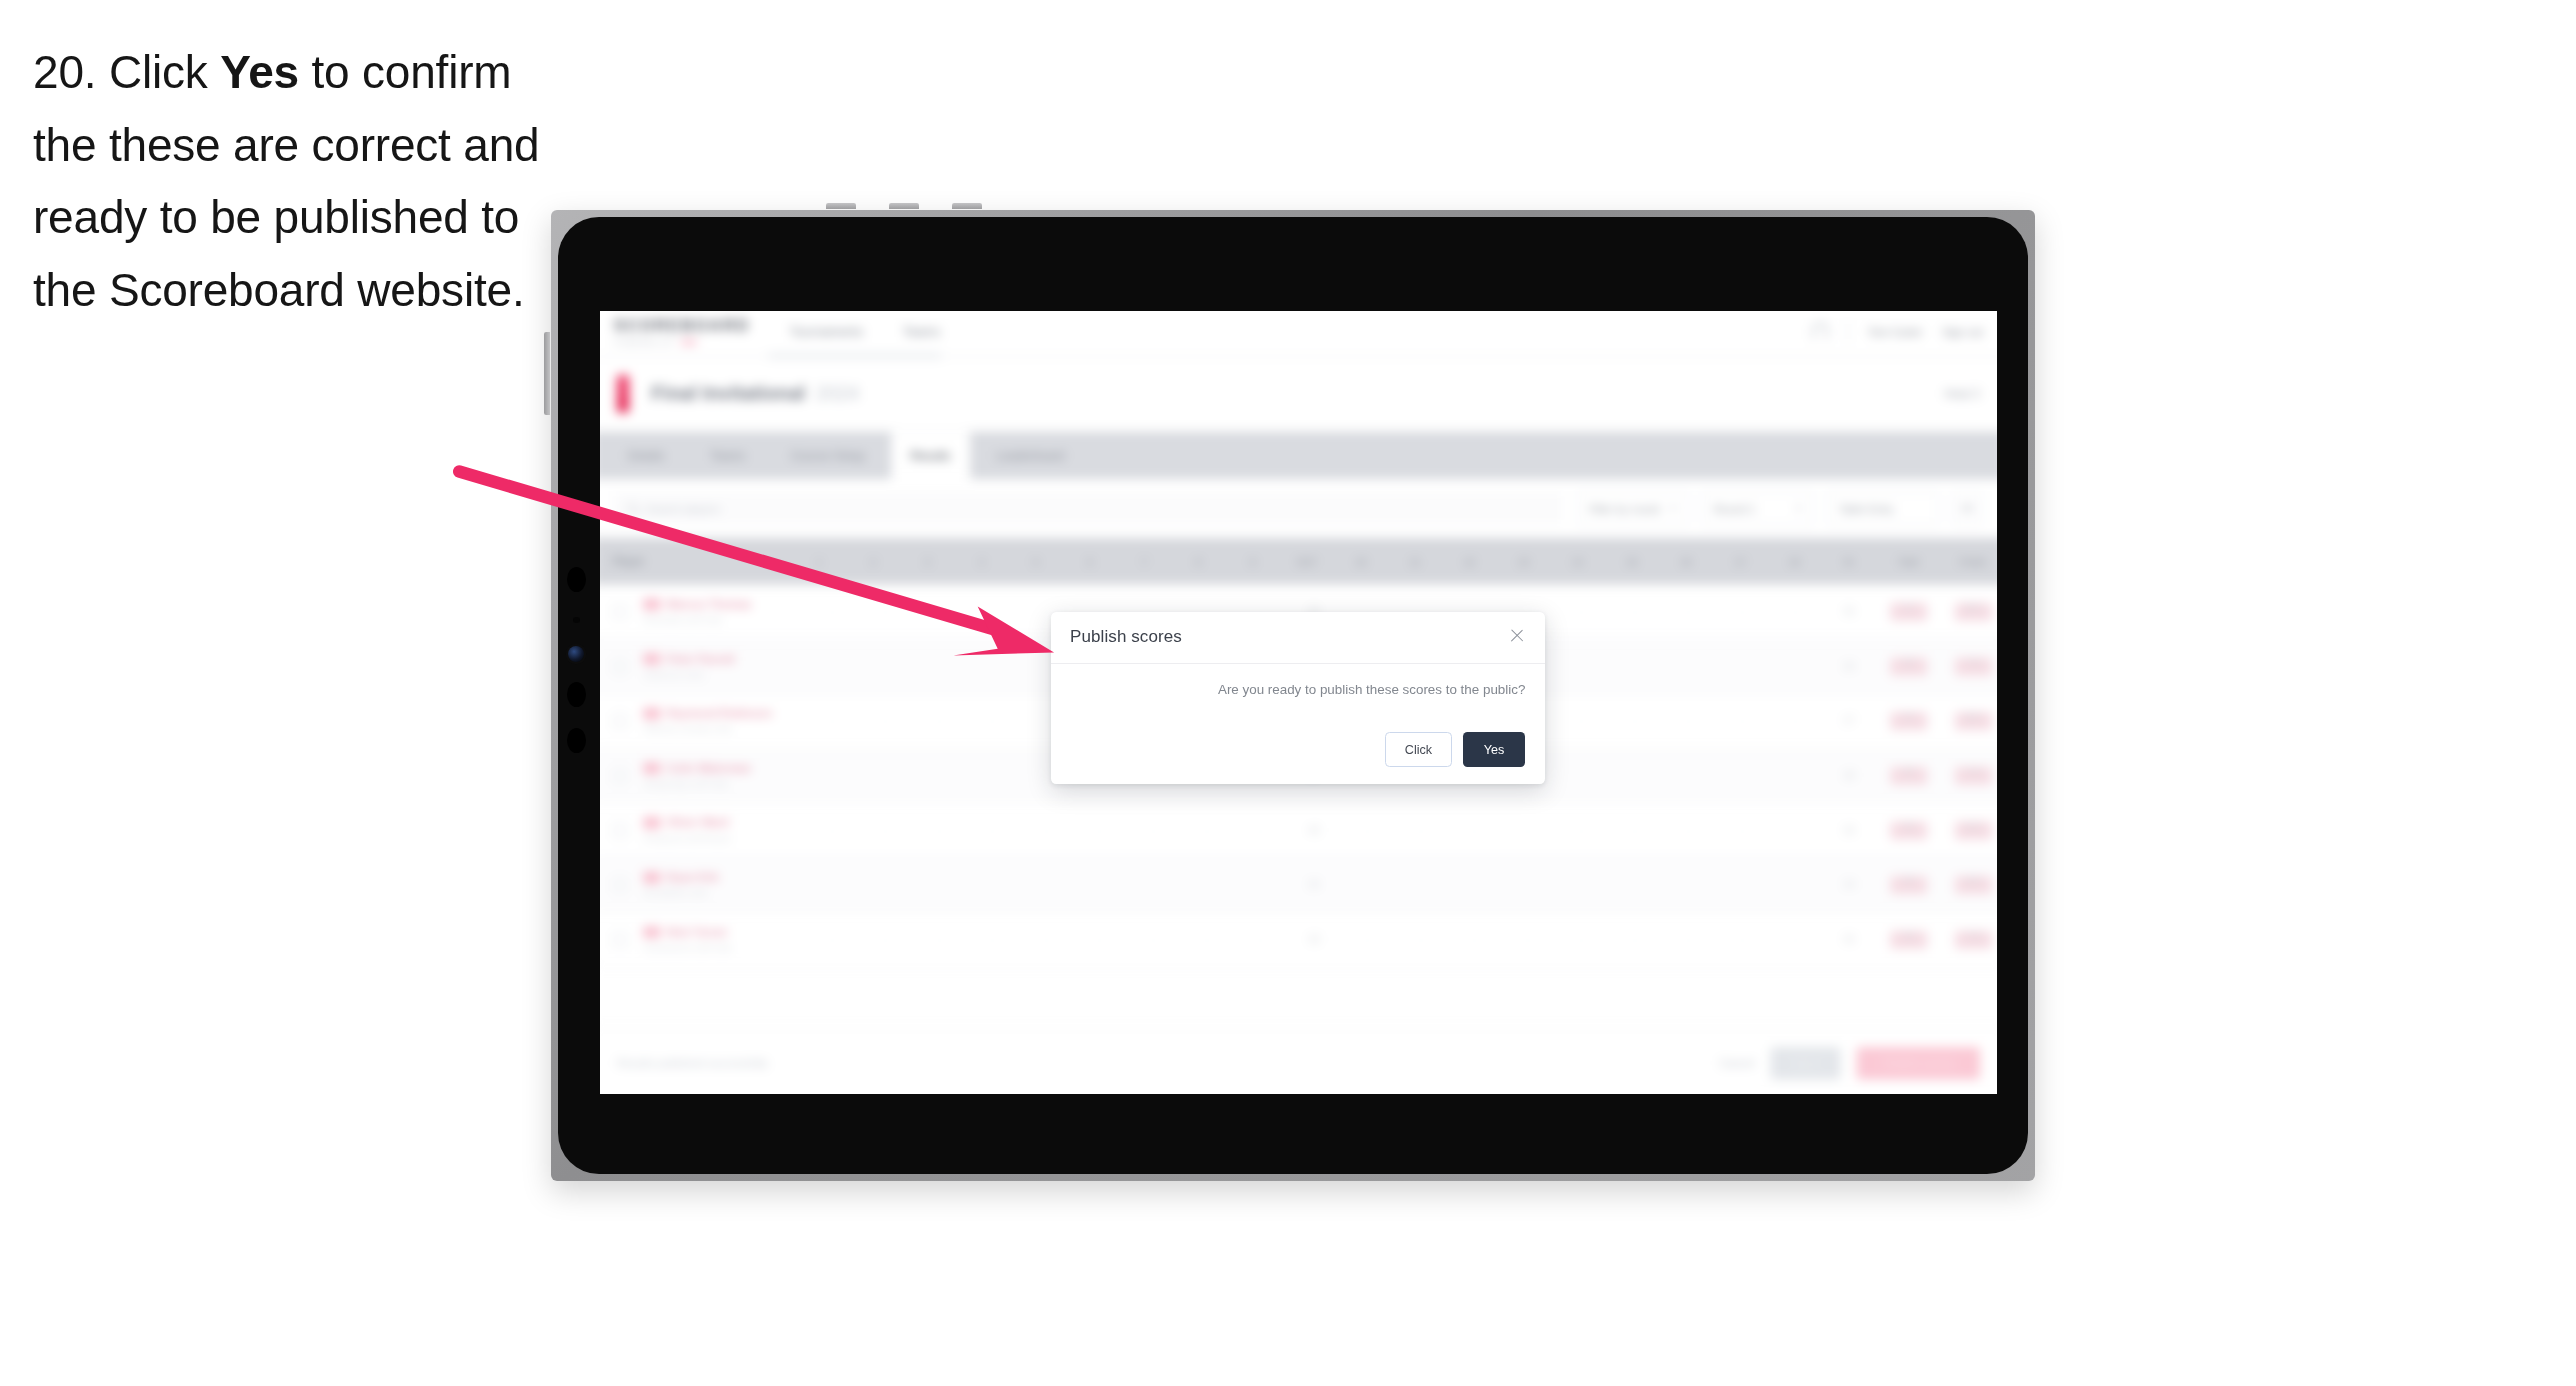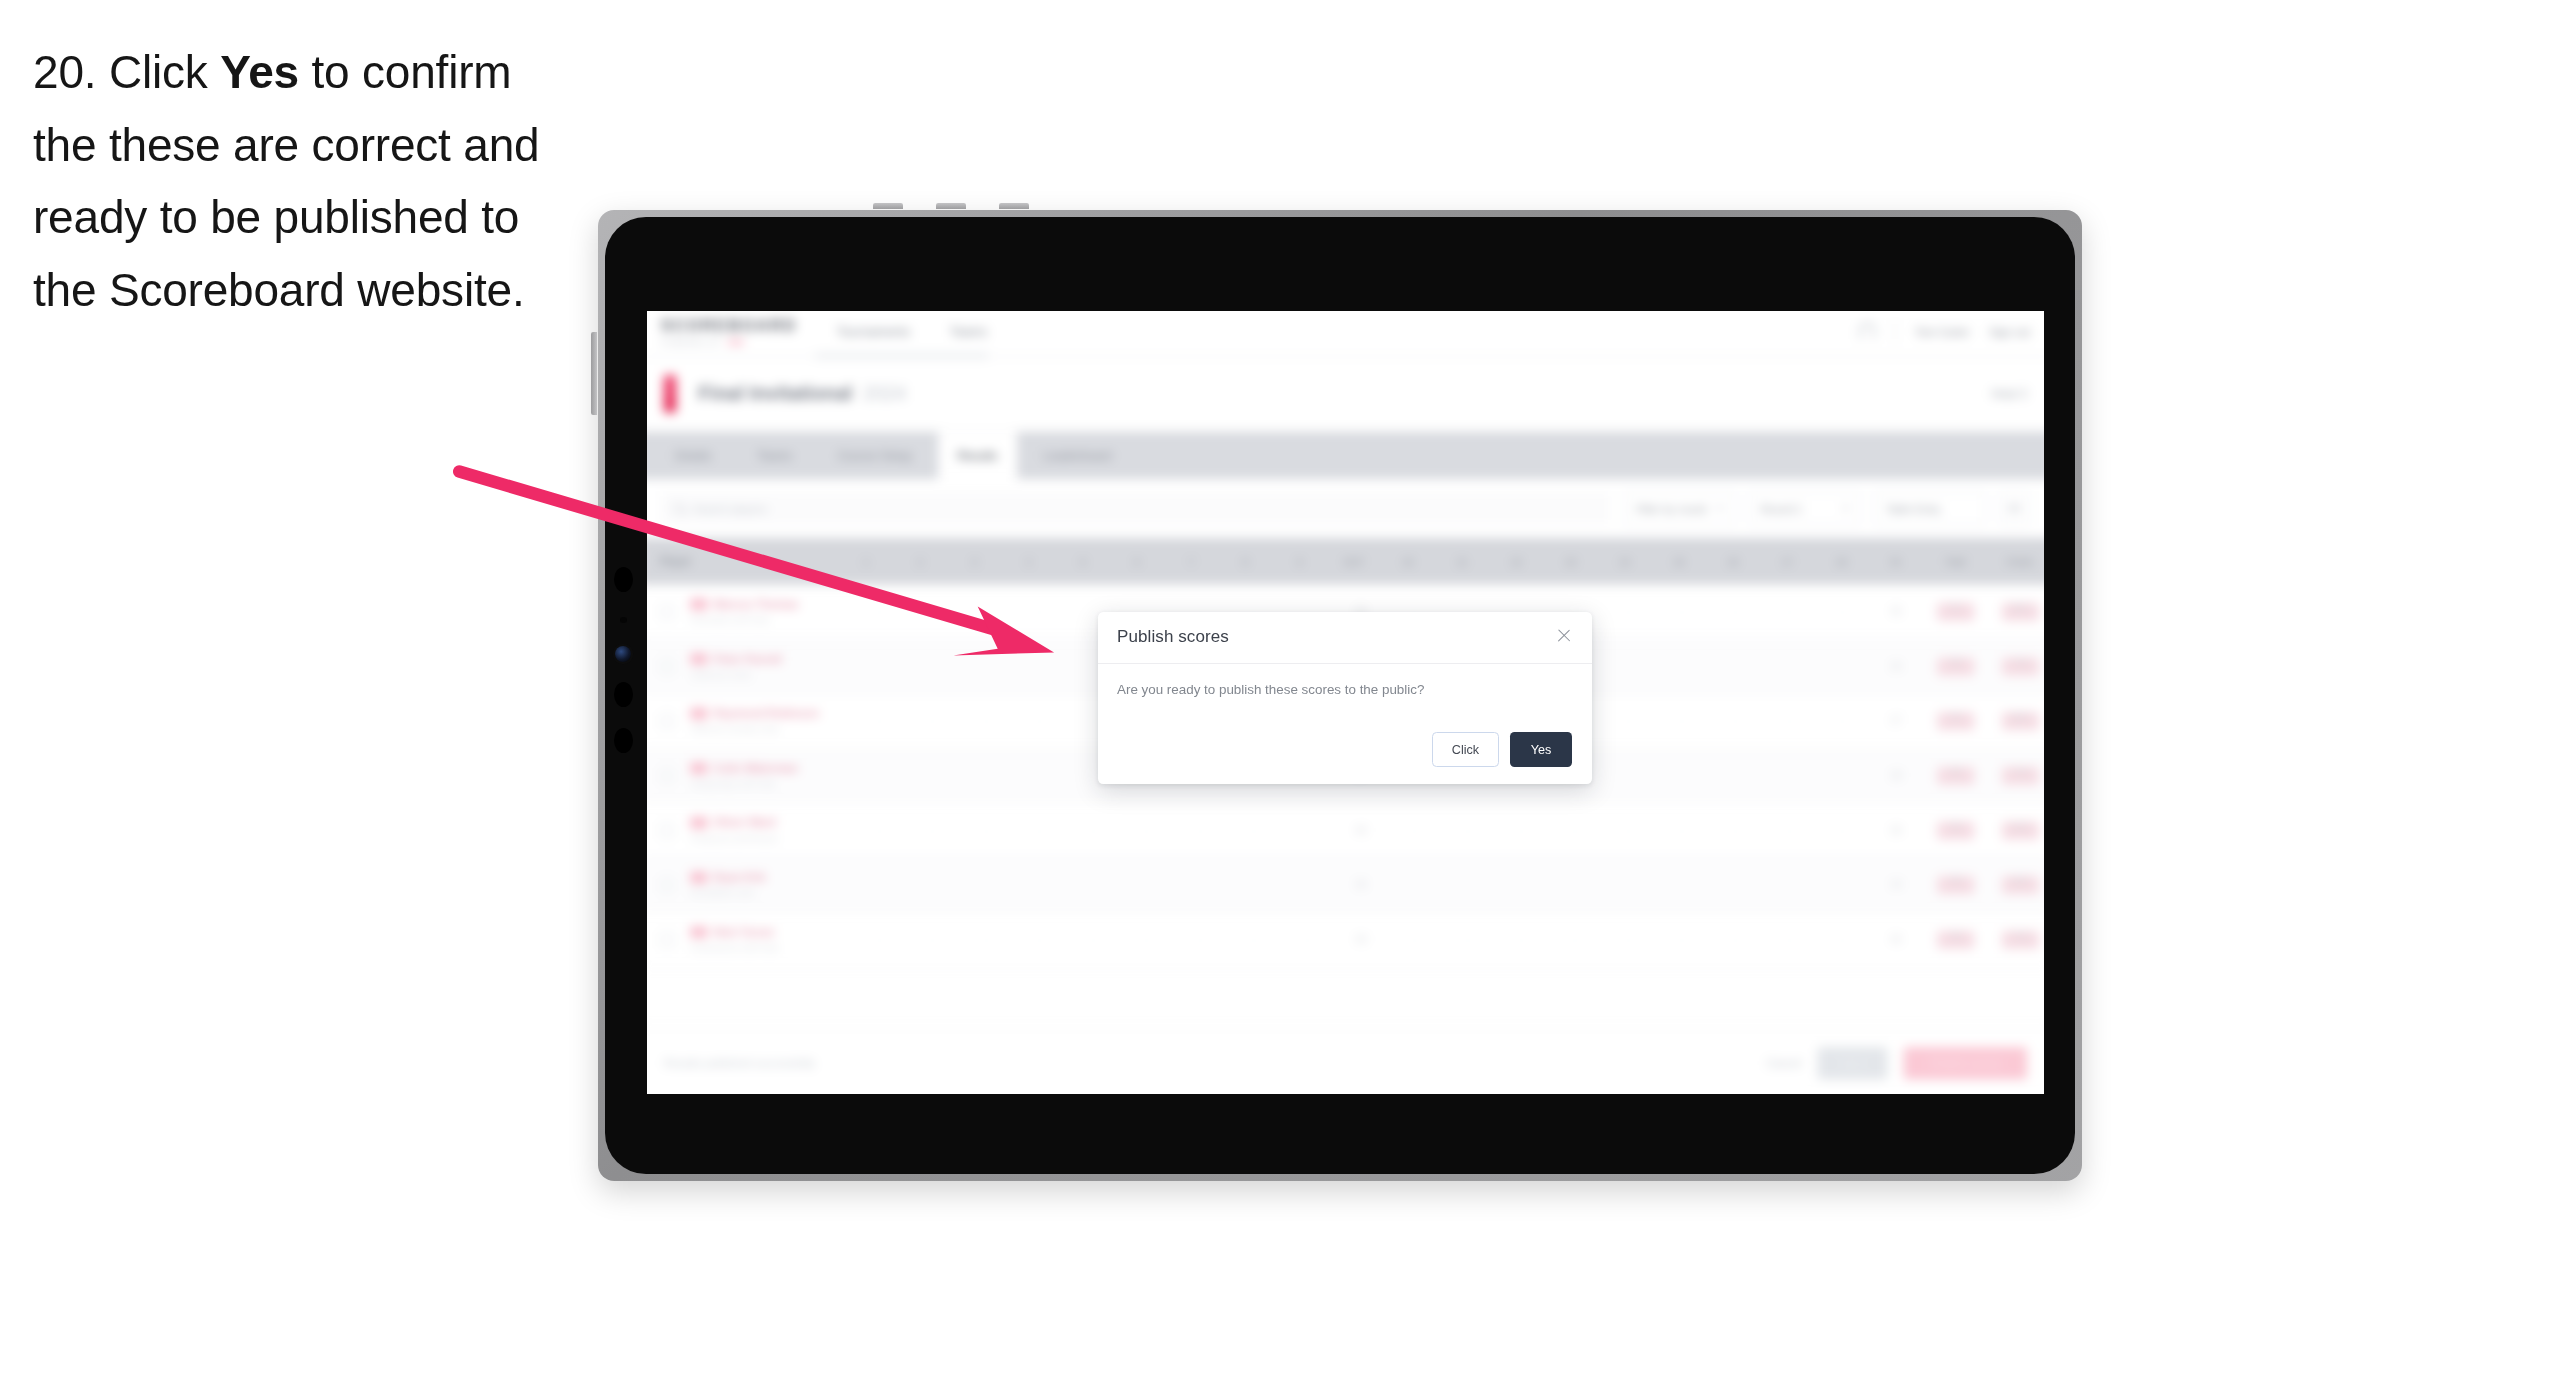--- a/index.html
+++ b/index.html
@@ -34,25 +34,24 @@
   }
   #instruction b { font-weight: 700; }
 
   
   #tablet {
     position: absolute;
     left: 551px;
     top: 210px;
     width: 1484px;
     height: 971px;
-    border-radius: 16px;
+    border-radius: 6px;
     background: linear-gradient(135deg,#b4b4b6 0%, #8e8e90 40%, #a3a3a5 100%);
     padding: 6.7px;
     box-shadow: 0 10.4px 30px rgba(0,0,0,.17);
-    margin-left: 47px;
   }
   #tablet-body {
     position: relative;
     width: 100%;
     height: 100%;
     border-radius: 41px;
     background: #0b0b0b;
     overflow: hidden;
   }
 
@@ -324,20 +323,21 @@
     content: ""; position: absolute; left: 3px; top: 10.4px;
     width: 16.3px; height: 1.4px; background: #8d929b; border-radius: 0.7px;
   }
   #modal-close::before { transform: rotate(45deg); }
   #modal-close::after  { transform: rotate(-45deg); }
 
   #modal-body {
     padding: 18px 19.3px 0 19.3px;
     font-size: 13.4px;
     color: #82878f;
+    text-align: right;
   }
   #modal-actions {
     position: absolute;
     right: 19.3px; bottom: 16.3px;
     display: flex; align-items: center; gap: 10.4px;
   }
   #btn-cancel {
     padding: 9.6px 19.3px;
     font-size: 12.6px;
     color: #444953;

